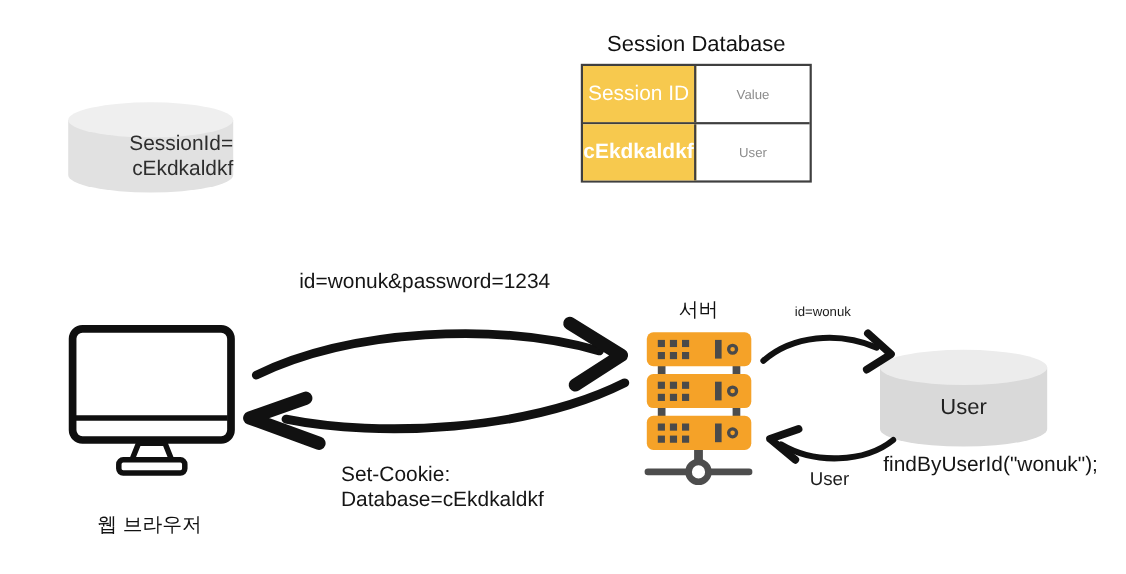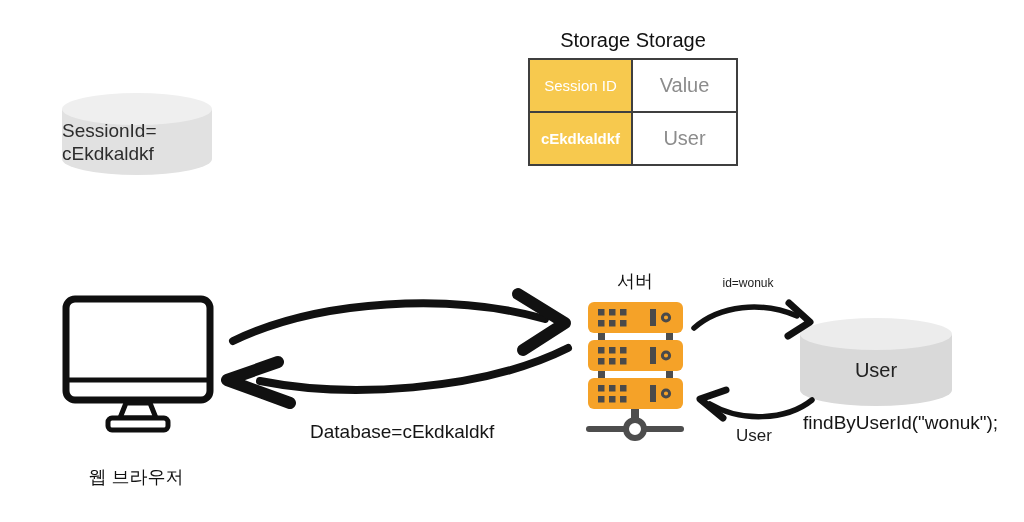--- a/index.html
+++ b/index.html
@@ -9,42 +9,42 @@
     color:#1c1c1c; overflow:hidden;
   }
   #art { position:absolute; left:0; top:0; }
   .txt { position:absolute; white-space:nowrap; }
   .center { text-align:center; }
   .title { font-size:20px; color:#111; }
   .label-ko { font-size:18px; color:#111; }
   .code { font-size:19px; line-height:23px; color:#151515; }
 
   .cookie-title   { left:60px;  top:61px;  width:155px; }
-  .cookie-value   { left:62px;  top:119px; width:150px; font-size:19px; line-height:23px; color:#2d2d2d; text-align:left; }
+  .cookie-value   { left:62px;  top:119px; width:150px; font-size:19px; line-height:23px; color:#2d2d2d; text-align:right; }
   .ss-title       { left:528px; top:29px;  width:210px; }
   .req-text       { left:272px; top:245px; }
   .res-text       { left:310px; top:420px; }
   .browser-label  { left:58px;  top:465px; width:156px; }
   .server-label   { left:586px; top:269px; width:98px; }
   .todb-label     { left:698px; top:276px; width:100px; font-size:12px; }
   .db-label       { left:800px; top:287px; width:152px; }
   .db-table-name  { left:800px; top:359px; width:152px; font-size:20px; color:#222; }
   .query-text     { left:803px; top:411px; }
   .fromdb-label   { left:712px; top:426px; width:84px; font-size:17px; }
 
   .ss-table {
     position:absolute; left:528px; top:58px; width:210px;
     border:2px solid #3f3f3f; box-sizing:border-box; background:#fff;
   }
   .ss-row { display:flex; height:51px; }
   .ss-row + .ss-row { border-top:2px solid #3f3f3f; }
   .cell { width:50%; display:flex; align-items:center; justify-content:center; box-sizing:border-box; }
-  .cell.key { background:#F7C94E; color:#ffffff; font-size:15px; border-right:2px solid #3f3f3f; }
+  .cell.key { background:#F7C94E; color:#ffffff; font-size:19px; border-right:2px solid #3f3f3f; }
   .cell.key.strong { font-weight:600; }
-  .cell.val { color:#8c8c8c; font-size:20px; }
+  .cell.val { color:#8c8c8c; font-size:12px; }
 </style>
 </head>
 <body>
 
 <div id="canvas">
 
   <svg id="art" width="1024" height="522" viewBox="0 0 1024 522">
 
     <g>
       <path d="M62,109 L62,159 A75,16 0 0 0 212,159 L212,109 Z" fill="#e1e1e1"></path>
@@ -126,35 +126,37 @@
       <path d="M812,400 C786,421 740,422 710,404" stroke-width="5.5"></path>
       <path d="M726,390 L700,399 L723,418" stroke-width="7"></path>
     </g>
   </svg>
 
   <div class="txt cookie-value">
     <div>SessionId=</div>
     <div>cEkdkaldkf</div>
   </div>
 
-  <div class="txt title center ss-title">Storage Storage</div>
+  <div class="txt title center ss-title">Session Database</div>
   <div class="ss-table">
     <div class="ss-row">
       <div class="cell key">Session ID</div>
       <div class="cell val">Value</div>
     </div>
     <div class="ss-row">
       <div class="cell key strong">cEkdkaldkf</div>
       <div class="cell val">User</div>
     </div>
   </div>
 
   <div class="txt code req-text">
+    <div>id=wonuk&amp;password=1234</div>
   </div>
   <div class="txt code res-text">
+    <div>Set-Cookie:</div>
     <div>Database=cEkdkaldkf</div>
   </div>
 
   <div class="txt label-ko center browser-label">웹 브라우저</div>
   <div class="txt label-ko center server-label">서버</div>
   <div class="txt center todb-label">id=wonuk</div>
   <div class="txt center db-table-name">User</div>
   <div class="txt code query-text">findByUserId("wonuk");</div>
   <div class="txt center fromdb-label">User</div>
 

